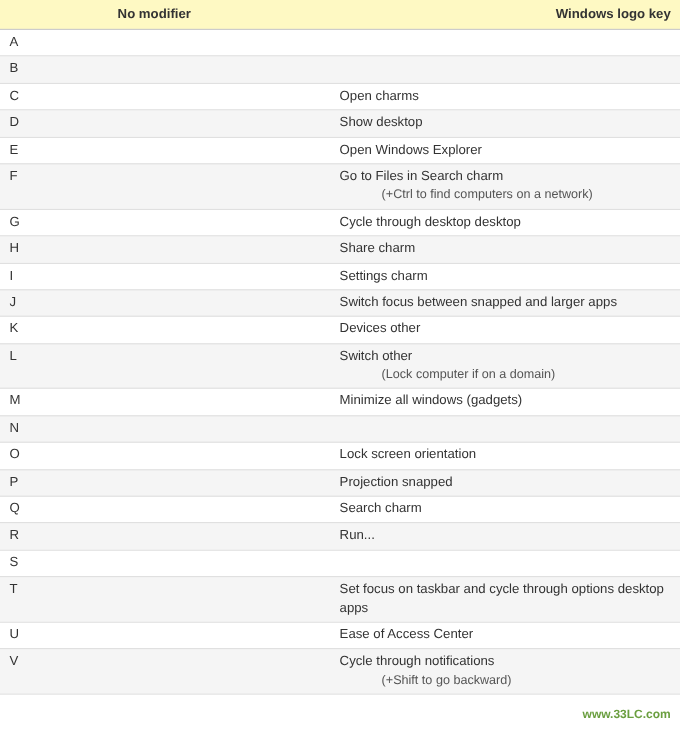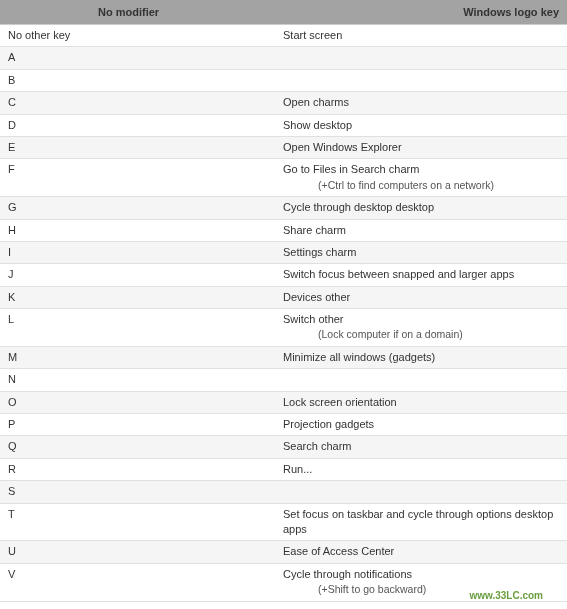--- a/index.html
+++ b/index.html
@@ -12,21 +12,21 @@
       overflow-x: hidden;
     }
     .table-container {
       width: 100%;
     }
     table {
       width: 100%;
       border-collapse: collapse;
     }
     thead th {
-      background: #a3a3a3;
+      background: #fef9c3;
       font-weight: 600;
       font-size: 11px;
       padding: 6px 8px;
       text-align: left;
       border-bottom: 1px solid #ccc;
       color: #333;
       vertical-align: bottom;
     }
     th.col-key {
       width: 90px;
@@ -68,21 +68,21 @@
       width: 292px;
     }
     .sub-text {
       color: #555;
       font-size: 10.5px;
       margin-left: 35px;
     }
     .watermark {
       position: fixed;
       bottom: 8px;
-      right: 24px;
+      right: 8px;
       font-size: 10px;
       color: #6a9e3f;
       font-weight: bold;
       z-index: 100;
     }
   </style>
 </head>
 <body>
 
 <div class="table-container">
@@ -94,25 +94,20 @@
         </th>
         <th class="col-nomod">
           <span>No modifier</span>
         </th>
         <th class="col-winkey">
           <span>Windows logo key</span>
         </th>
       </tr>
     </thead>
     <tbody id="table-body">
-    <tr>
-          <td class="col-key">No other key</td>
-          <td class="col-nomod"></td>
-          <td class="col-winkey">Start screen</td>
-        </tr>
         <tr>
           <td class="col-key">A</td>
           <td class="col-nomod"></td>
           <td class="col-winkey"></td>
         </tr>
         <tr>
           <td class="col-key">B</td>
           <td class="col-nomod"></td>
           <td class="col-winkey"></td>
         </tr>
@@ -177,21 +172,21 @@
           <td class="col-winkey"></td>
         </tr>
         <tr>
           <td class="col-key">O</td>
           <td class="col-nomod"></td>
           <td class="col-winkey">Lock screen orientation</td>
         </tr>
         <tr>
           <td class="col-key">P</td>
           <td class="col-nomod"></td>
-          <td class="col-winkey">Projection gadgets</td>
+          <td class="col-winkey">Projection snapped</td>
         </tr>
         <tr>
           <td class="col-key">Q</td>
           <td class="col-nomod"></td>
           <td class="col-winkey">Search charm</td>
         </tr>
         <tr>
           <td class="col-key">R</td>
           <td class="col-nomod"></td>
           <td class="col-winkey">Run...</td>

